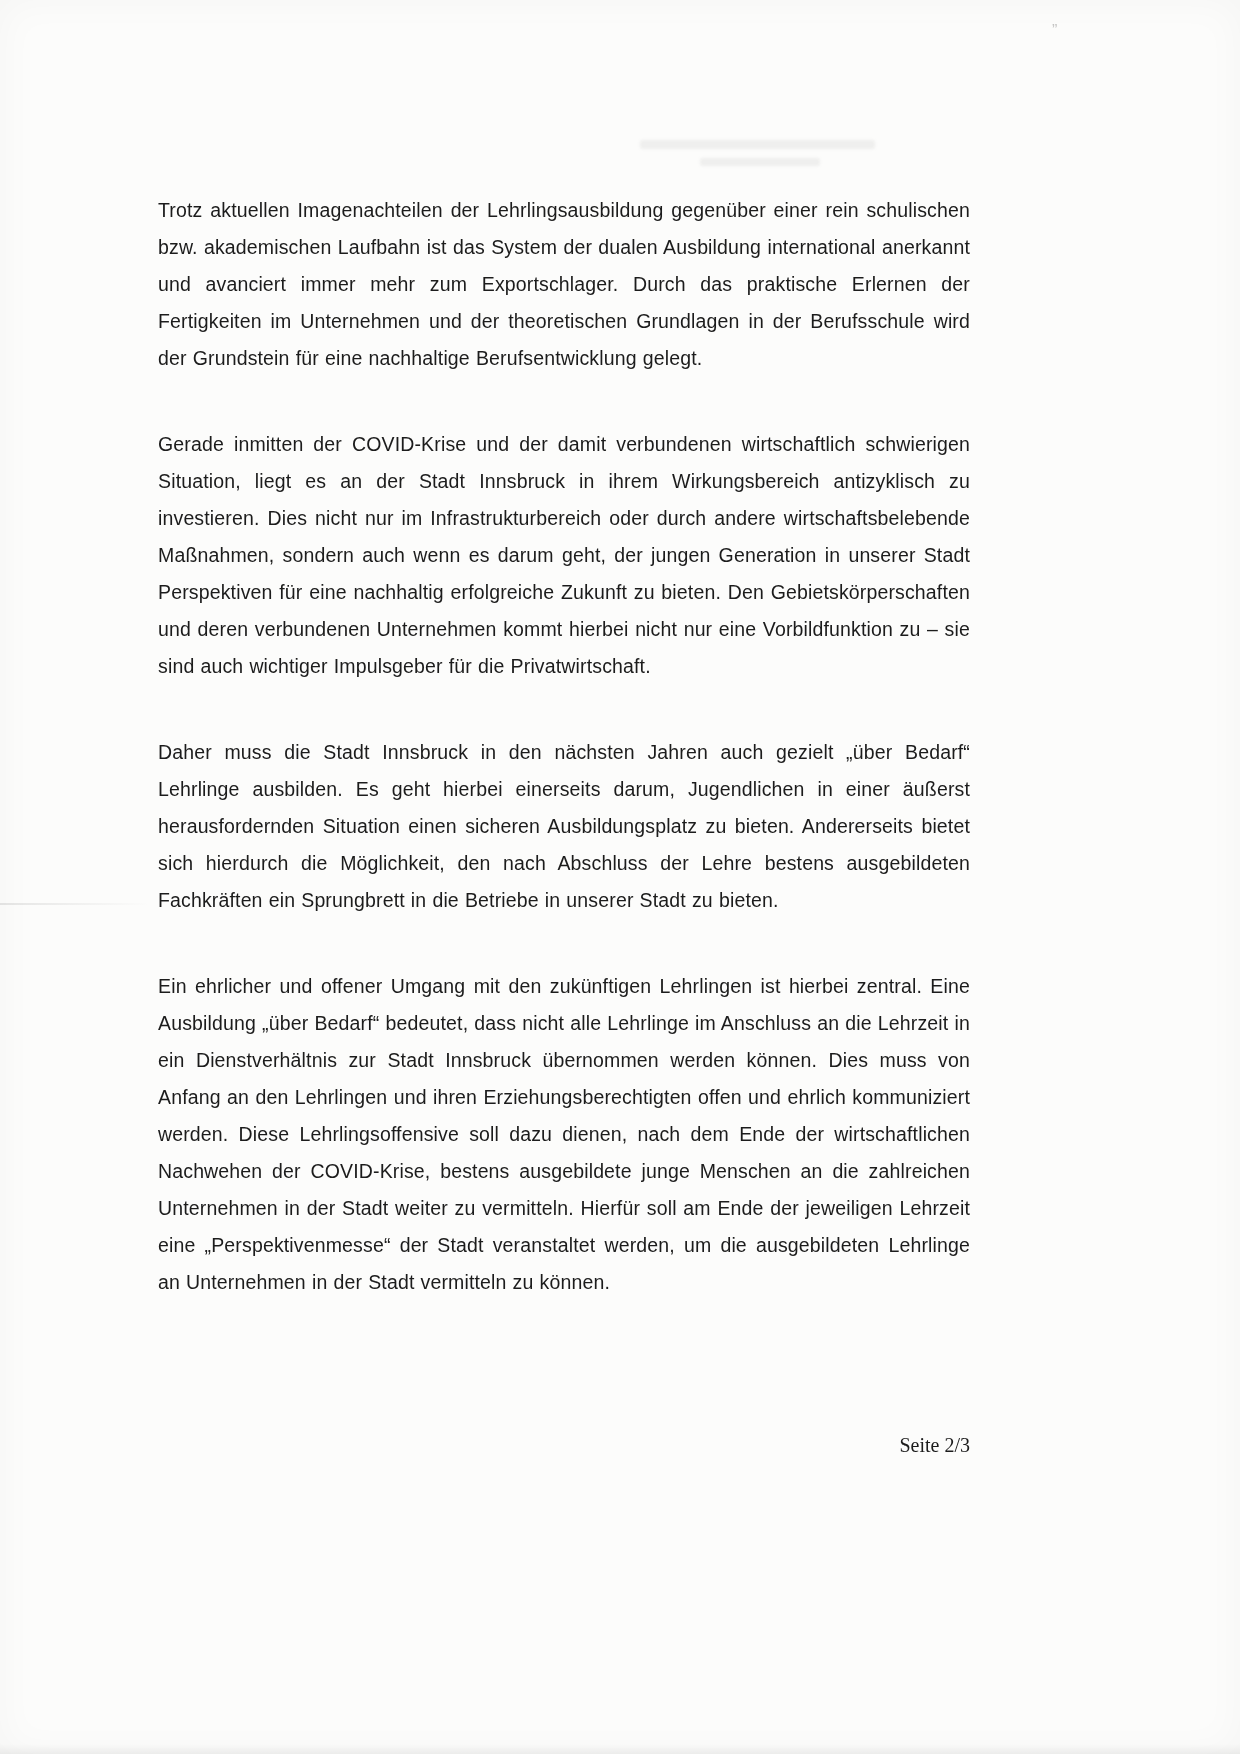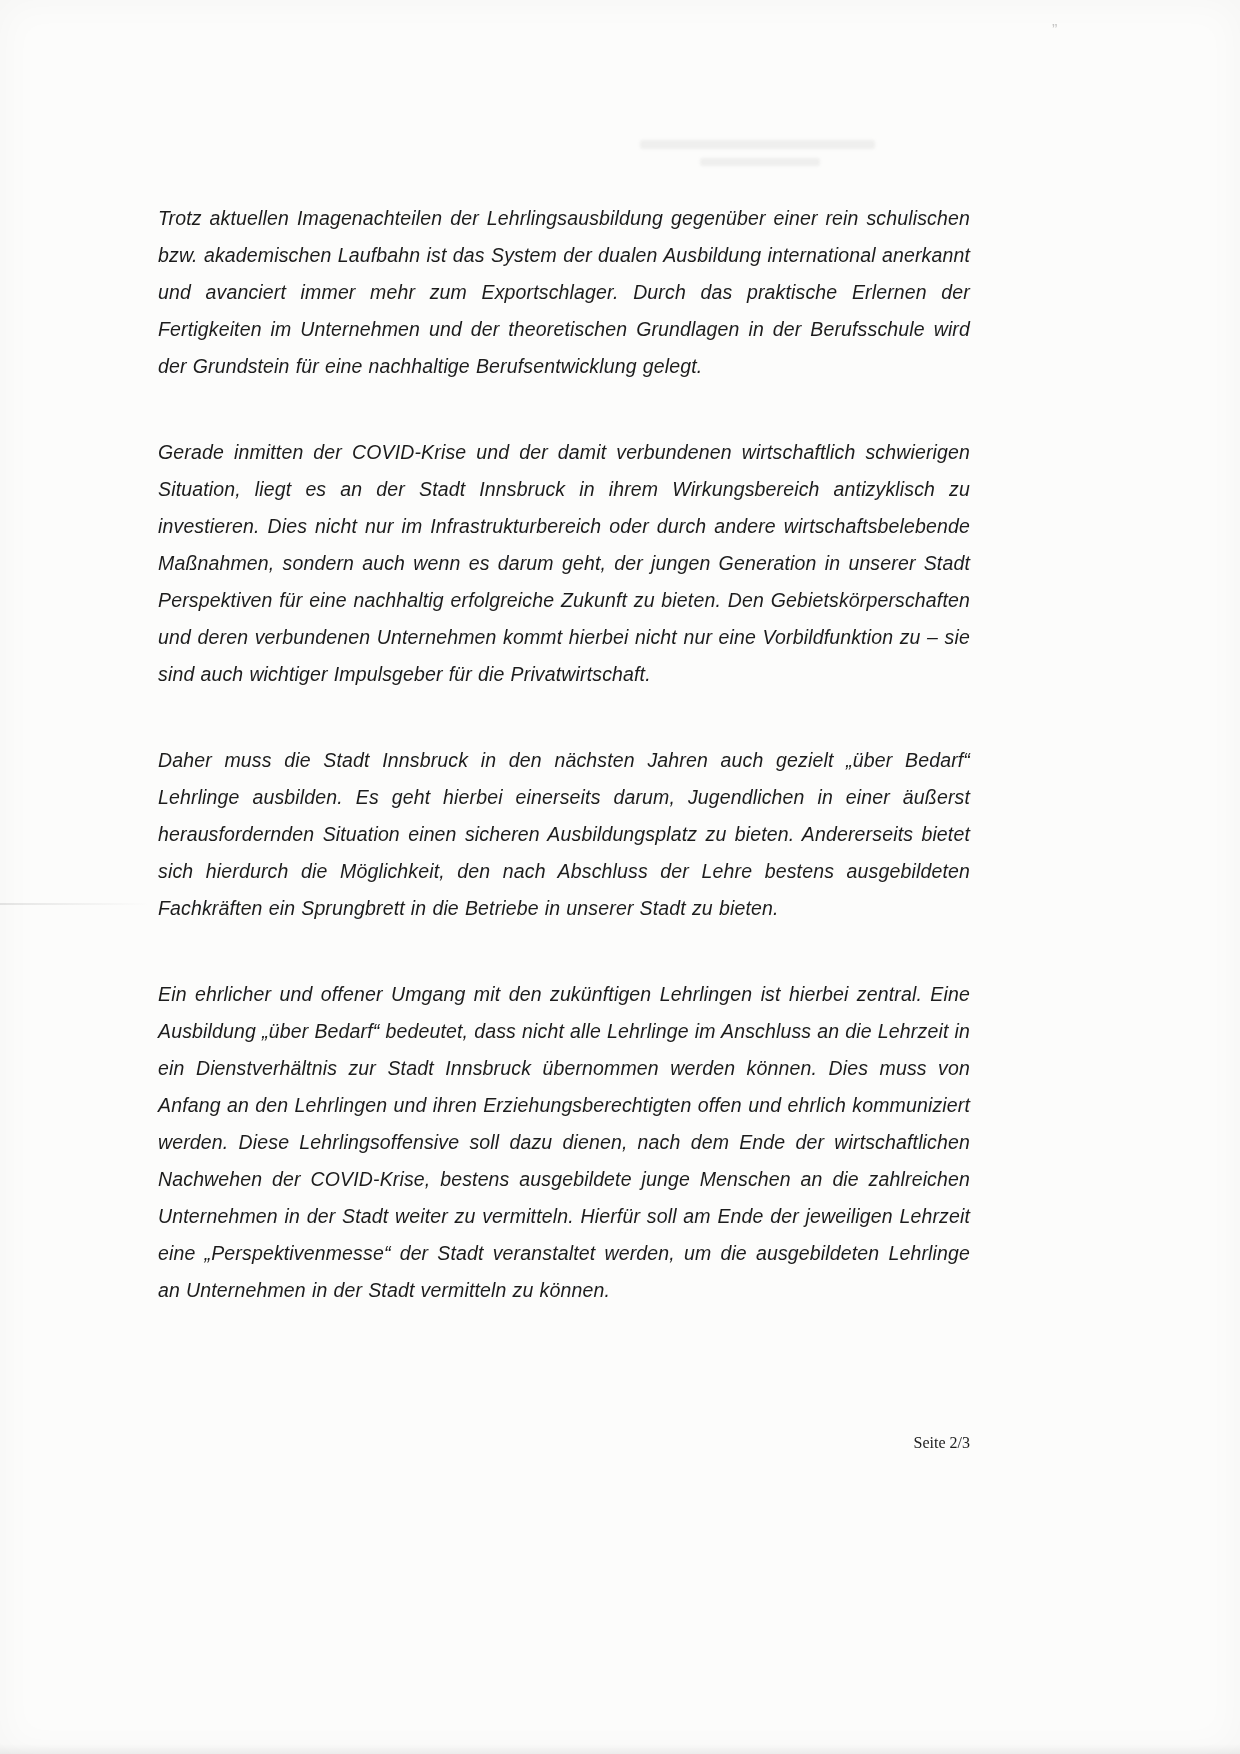--- a/index.html
+++ b/index.html
@@ -51,44 +51,43 @@
   .streak {
     position: absolute;
     top: 903px;
     left: 0;
     width: 150px;
     height: 2px;
     background: linear-gradient(to right, rgba(120,120,120,0.18), rgba(120,120,120,0));
   }
   .content {
     position: absolute;
-    top: 200px;
+    top: 192px;
     left: 158px;
     width: 812px;
     color: #1c1c1c;
-    font-style: italic;
   }
   .content p {
     margin: 0 0 49px 0;
     font-size: 19.5px;
     line-height: 37px;
     text-align: justify;
     letter-spacing: 0.15px;
     hyphens: auto;
     -webkit-hyphens: auto;
     word-spacing: 0.5px;
   }
   .footer {
     position: absolute;
     top: 1434px;
     left: 158px;
     width: 812px;
     text-align: right;
     font-family: "Liberation Serif", serif;
-    font-size: 16px;
+    font-size: 20px;
     color: #1c1c1c;
   }
   
   .bottom-edge {
     position: absolute;
     bottom: 0;
     left: 0;
     width: 100%;
     height: 10px;
     background: linear-gradient(to bottom, rgba(0,0,0,0), rgba(0,0,0,0.05));

